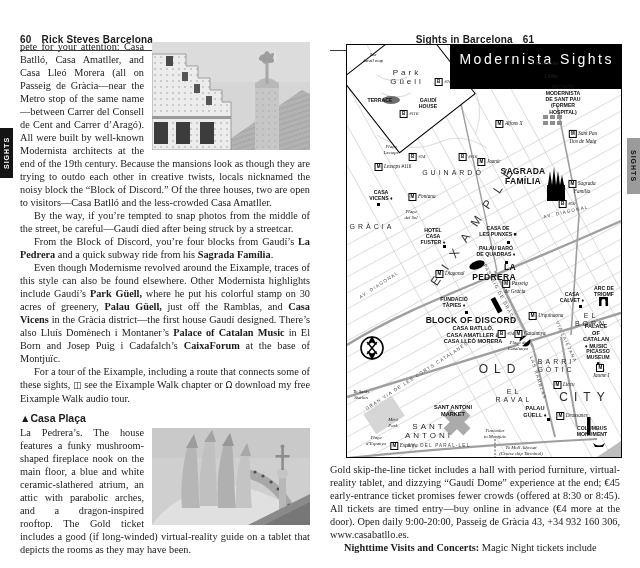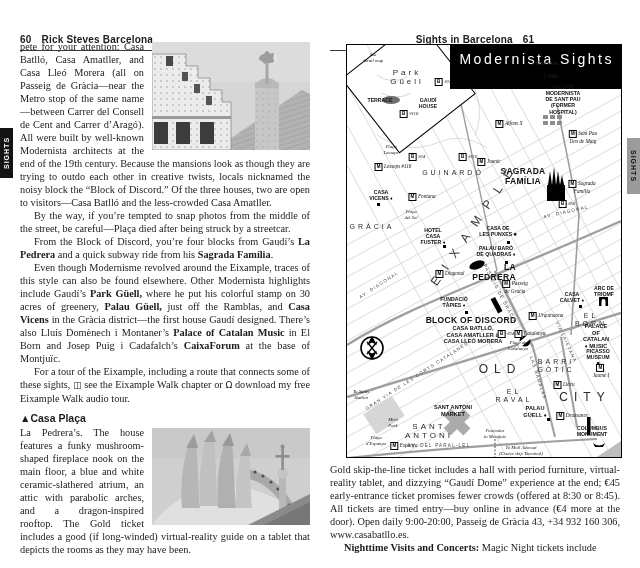--- a/index.html
+++ b/index.html
@@ -109,21 +109,21 @@
           <rect x="30" y="30" width="6" height="9" fill="#555"></rect>
           <rect x="42" y="42" width="6" height="9" fill="#555"></rect>
           <rect x="54" y="54" width="6" height="9" fill="#555"></rect>
           <rect x="2" y="80" width="14" height="22" fill="#3c3c3c"></rect>
           <rect x="24" y="80" width="14" height="22" fill="#3c3c3c"></rect>
           <rect x="48" y="80" width="14" height="22" fill="#3c3c3c"></rect>
           <rect x="0" y="74" width="79" height="3" fill="#9a9a9a"></rect>
         </svg>
       </figure>
       <p>pete for your attention: Casa Batlló, Casa Amatller, and Casa Lleó Morera (all on Passeig de Gràcia—near the Metro stop of the same name—between Carrer del Consell de Cent and Carrer d’Aragó). All were built by well-known Modernista architects at the end of the 19th century. Because the mansions look as though they are trying to outdo each other in creative twists, locals nicknamed the noisy block the “Block of Discord.” Of the three houses, two are open to visitors—Casa Batlló and the less-crowded Casa Amatller.</p>
-      <p class="ind">By the way, if you’re tempted to snap photos from the middle of the street, be careful—Plaça died after being struck by a streetcar.</p>
+      <p class="ind">By the way, if you’re tempted to snap photos from the middle of the street, be careful—Gaudí died after being struck by a streetcar.</p>
       <p class="ind">From the Block of Discord, you’re four blocks from Gaudí’s <b>La Pedrera</b> and a quick subway ride from his <b>Sagrada Família</b>.</p>
       <p class="ind">Even though Modernisme revolved around the Eixample, traces of this style can also be found elsewhere. Other Modernista highlights include Gaudí’s <b>Park Güell,</b> where he put his colorful stamp on 30 acres of greenery, <b>Palau Güell,</b> just off the Ramblas, and <b>Casa Vicens</b> in the Gràcia district—the first house Gaudí designed. There’s also Lluís Domènech i Montaner’s <b>Palace of Catalan Music</b> in El Born and Josep Puig i Cadafalch’s <b>CaixaForum</b> at the base of Montjuïc.</p>
       <p class="ind">For a tour of the Eixample, including a route that connects some of these sights, <span class="ic">◫</span> see the Eixample Walk chapter or <span class="ic">Ω</span> download my free Eixample Walk audio tour.</p>
       <h3 class="sec-head">▲Casa Plaça</h3>
       <figure class="photo2">
         <svg width="158" height="97" viewBox="0 0 158 97">
           <rect width="158" height="97" fill="#cfcfcf"></rect>
           <rect width="158" height="30" fill="#c9c9c9"></rect>
 
           <path d="M0,97 C25,62 70,52 95,60 C125,68 150,84 158,97 Z" fill="#e0e0e0"></path>

